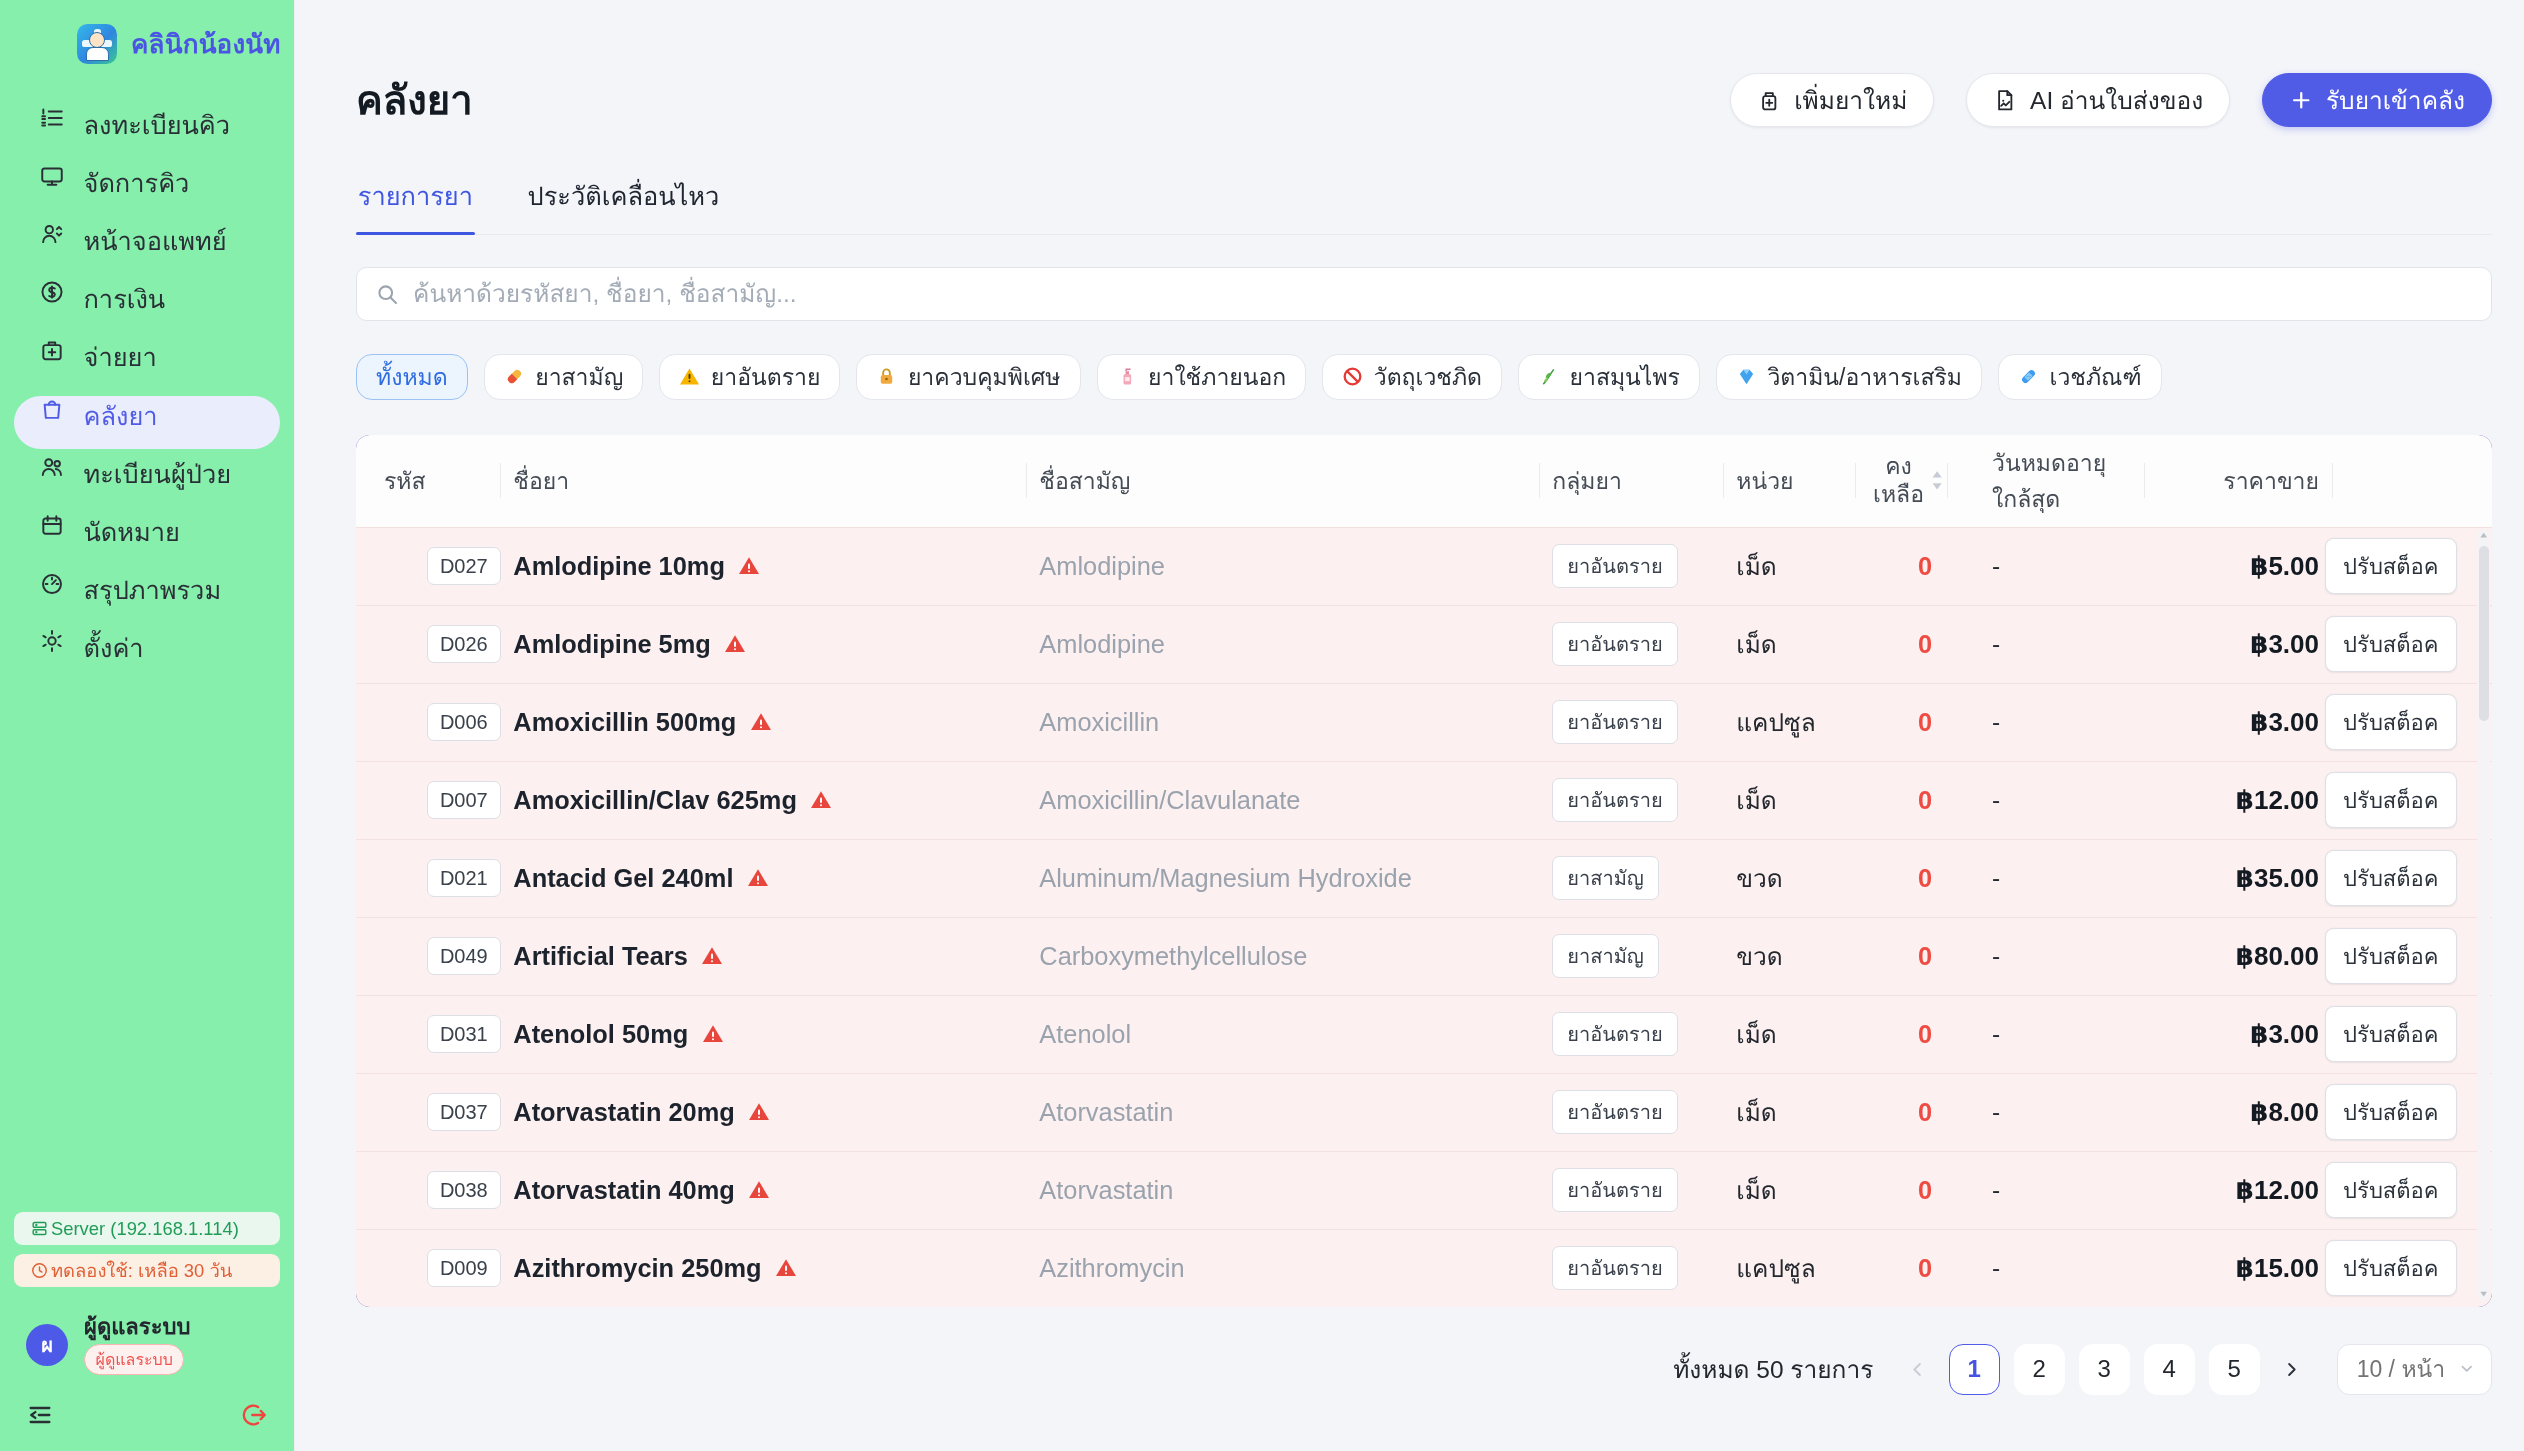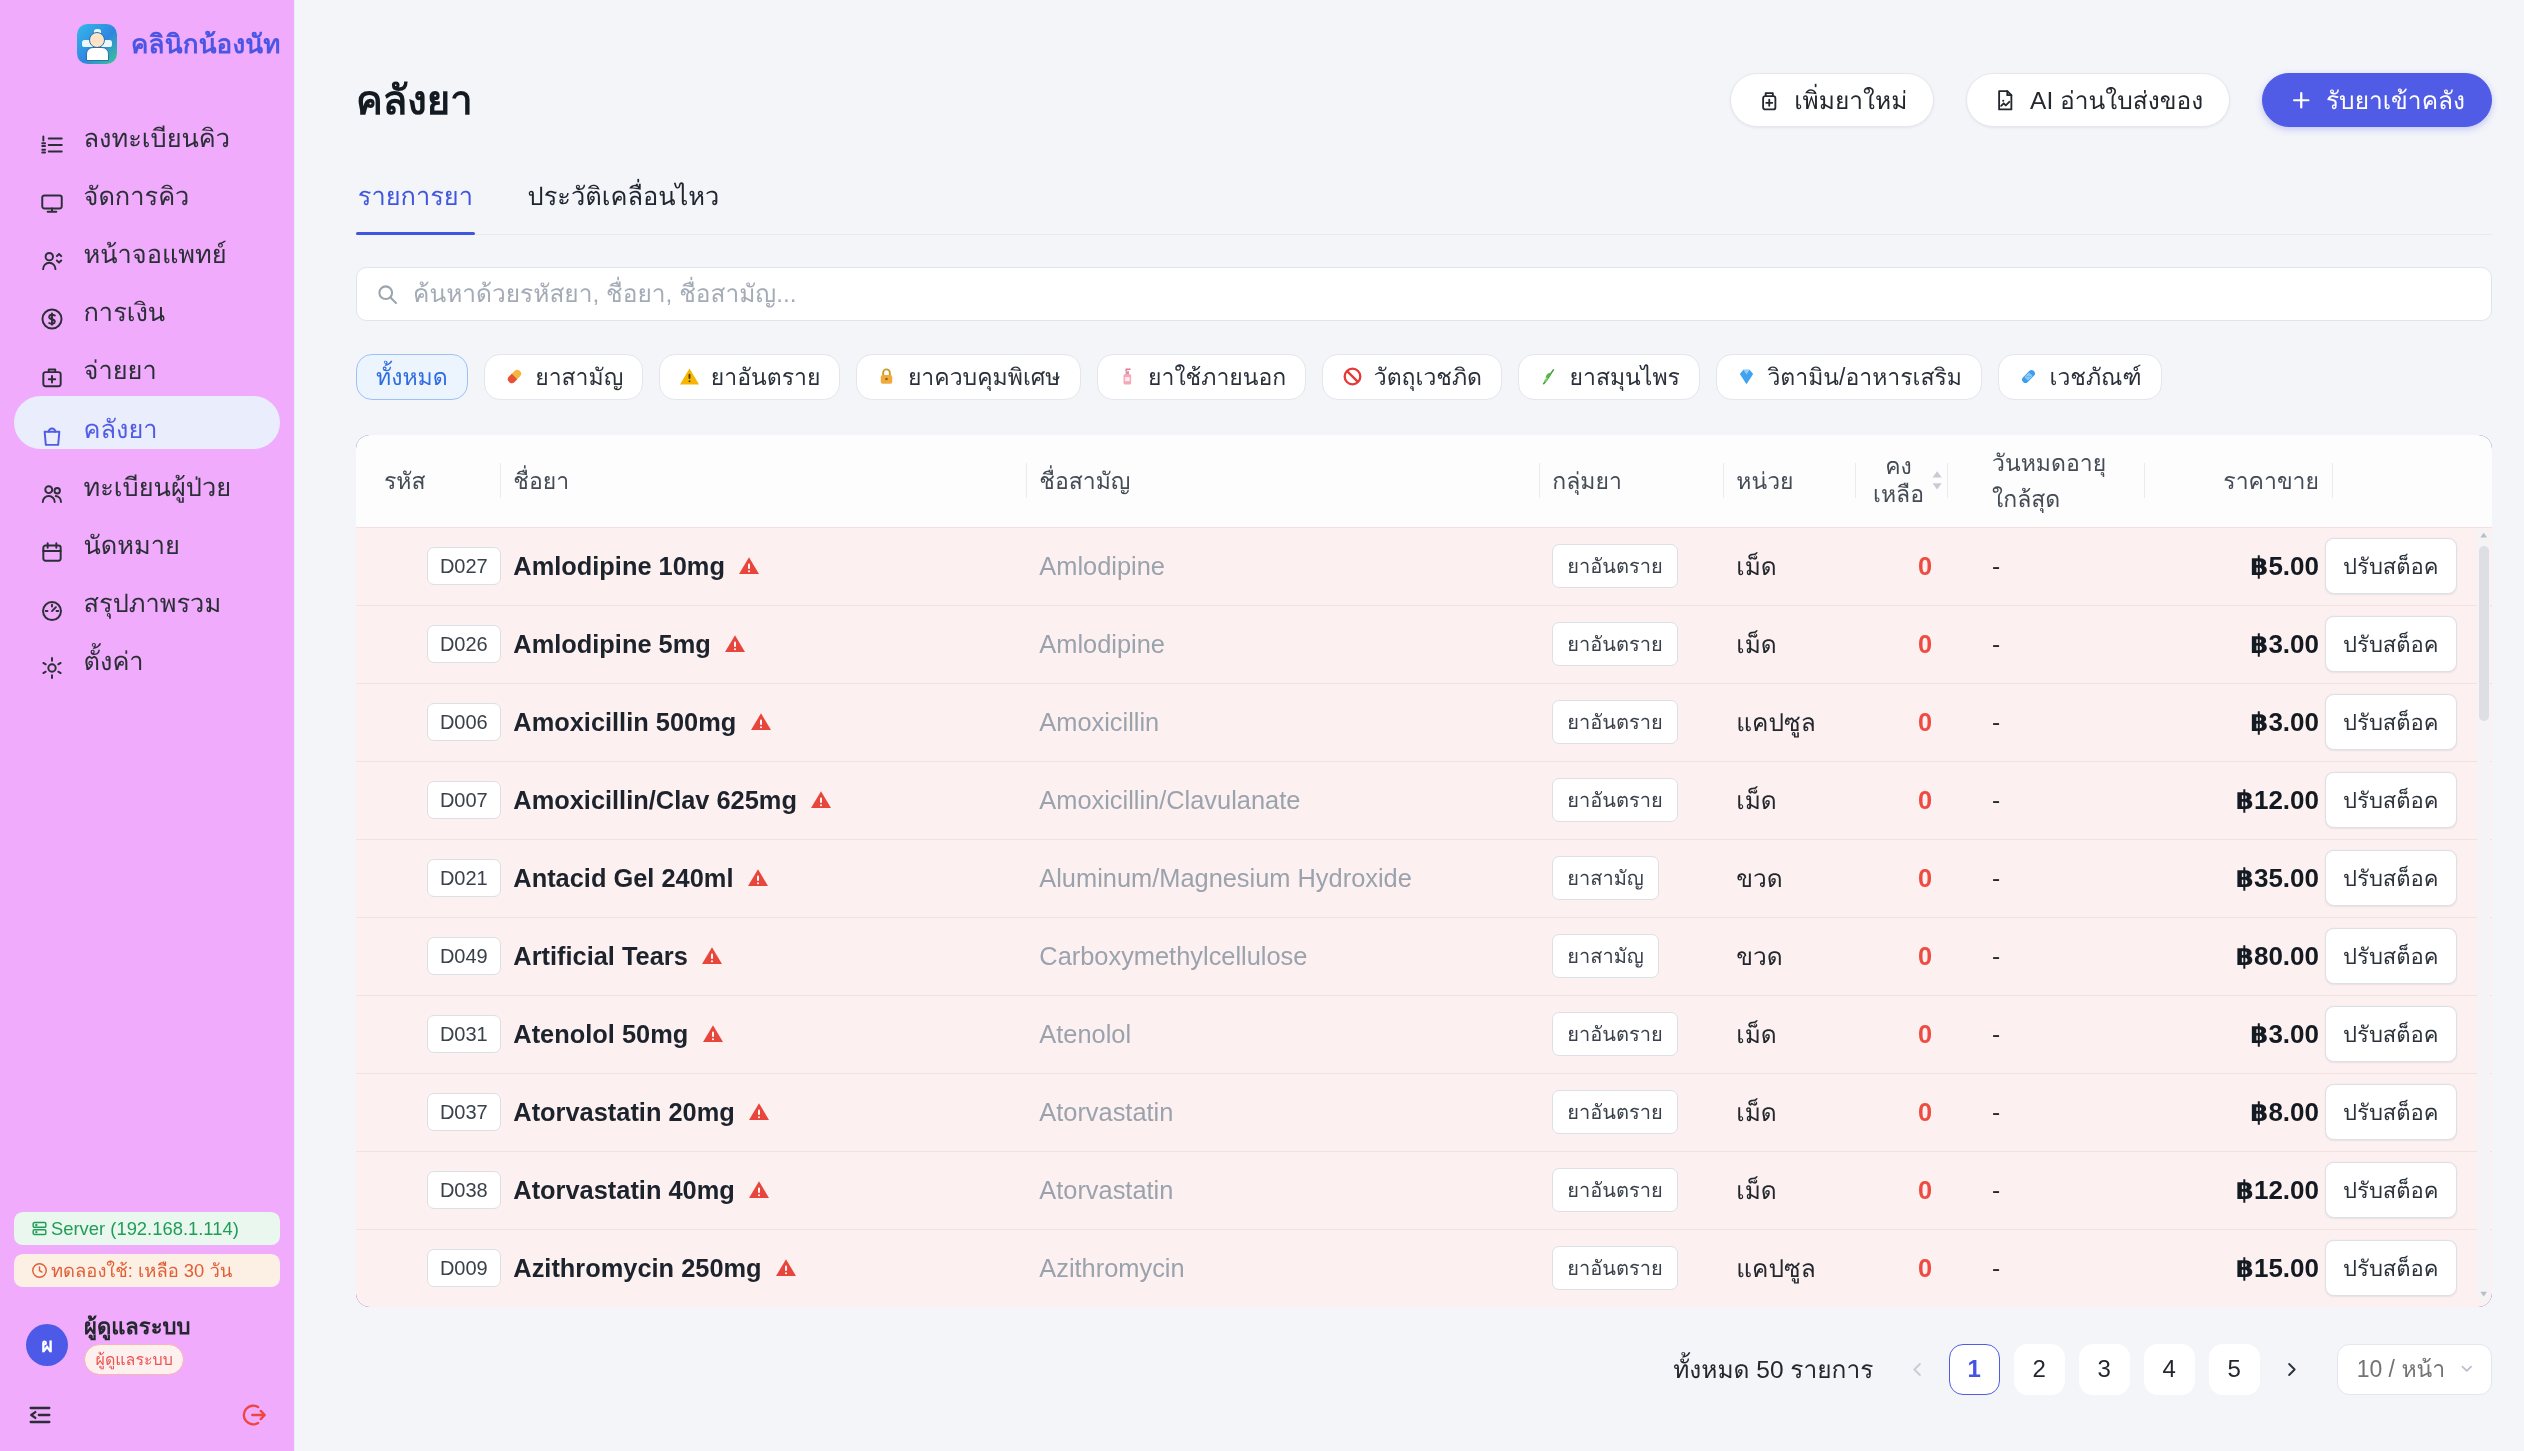--- a/index.html
+++ b/index.html
@@ -5,37 +5,37 @@
   * { margin:0; padding:0; box-sizing:border-box; }
   html,body { width:2525px; height:1452px; }
   body {
     font-family:"Liberation Sans","DejaVu Sans",sans-serif;
     background:#f4f5f9; color:#1f2732; overflow:hidden;
   }
   .app { display:flex; width:2525px; height:1452px; }
 
   
   .sidebar {
-    width:295px; min-width:295px; height:100%; background:#f0abfc;
+    width:295px; min-width:295px; height:100%; background:#86efac;
     border-right:0.9px solid #ececf2; display:flex; flex-direction:column;
   }
   .logo-row { display:flex; align-items:center; gap:14px; padding:23px 0 19px 77px; }
   .logo-badge {
     width:40px; height:40px; border-radius:10.5px; position:relative; overflow:hidden;
     background:linear-gradient(135deg,#35b9e9 0%,#2f86e0 55%,#39c98f 100%);
   }
   .logo-badge .cross-v { position:absolute; left:16.7px; top:5.3px; width:7px; height:30px; background:#eaf7ff; border-radius:2.6px; }
   .logo-badge .cross-h { position:absolute; left:5.3px; top:16.7px; width:30px; height:7px; background:#eaf7ff; border-radius:2.6px; }
   .logo-badge .face { position:absolute; left:12.3px; top:8.8px; width:16px; height:16px; border-radius:50%; background:#ffe3c7; border:1.8px solid #2b6ea8; }
   .logo-badge .coat { position:absolute; left:8.8px; top:23px; width:23px; height:14px; border-radius:7px 7px 0 0; background:#ffffff; border:1.8px solid #2b6ea8; }
   .logo-title { font-size:26px; font-weight:700; color:#4b55e3; letter-spacing:0.2px; }
 
   .nav { display:flex; flex-direction:column; margin-top:19px; }
   .nav-item {
-    display:flex; align-items:flex-end; gap:19px; height:53px; margin:2.6px 14px;
+    display:flex; align-items:flex-start; gap:19px; height:53px; margin:2.6px 14px;
     padding-left:24.5px; border-radius:876px; font-size:25.4px; color:#2a2f36; cursor:pointer;
   }
   .nav-item svg { width:26px; height:26px; flex:none; }
   .nav-item.active { background:#eaedfc; color:#515ce6; font-weight:500; }
 
   .side-spacer { flex:1; }
 
   .status-chip {
     display:flex; align-items:center; gap:2px; margin:4.4px 14px; padding:0 16px;
     height:33px; border-radius:8.8px; font-size:18.4px; font-weight:500;

